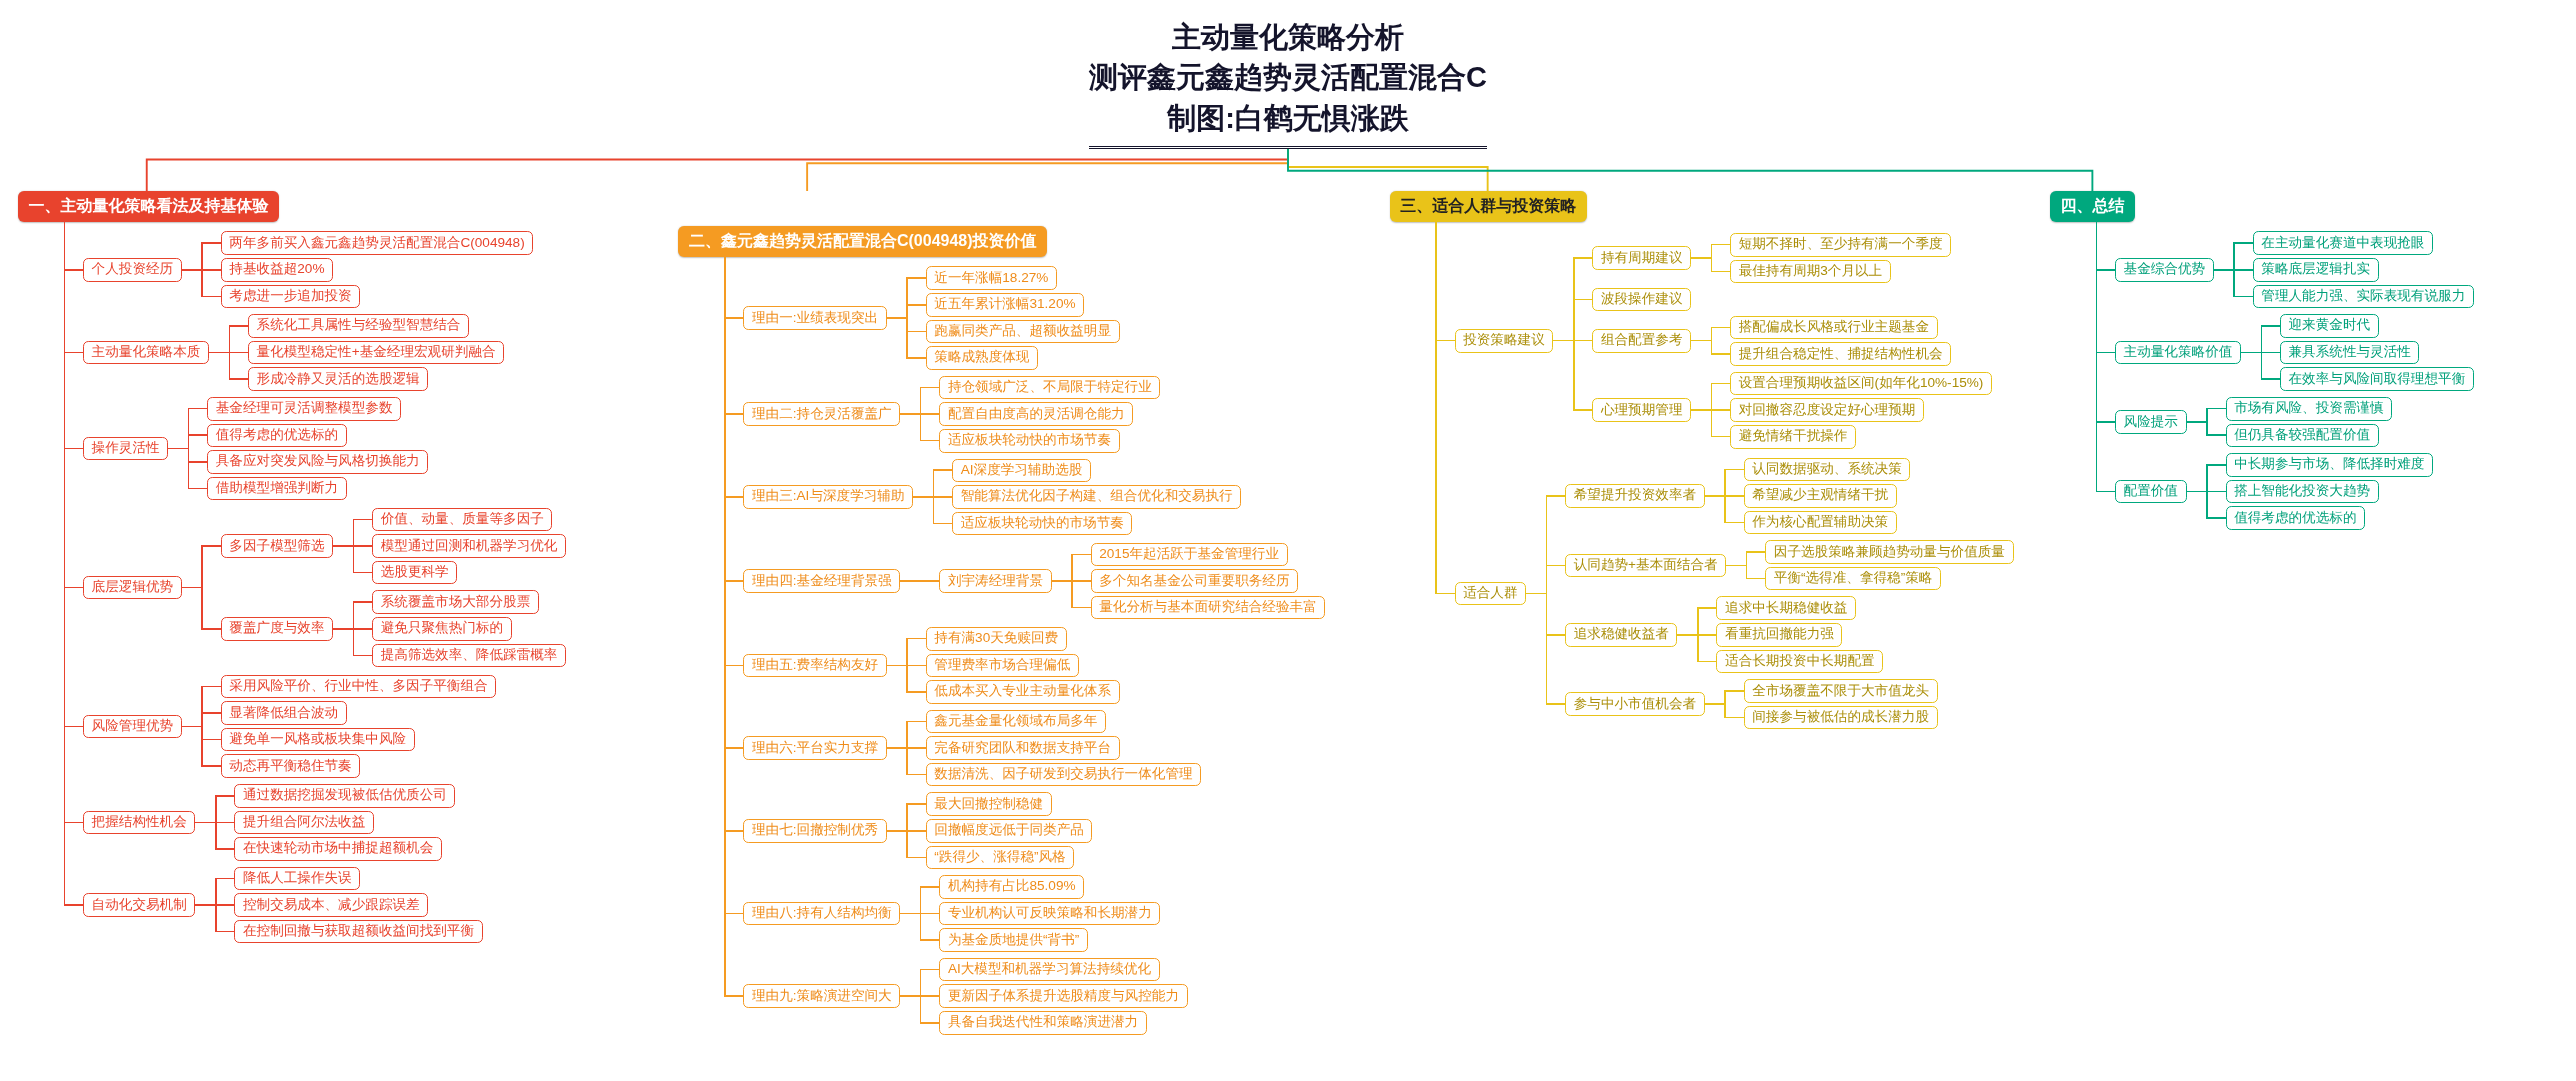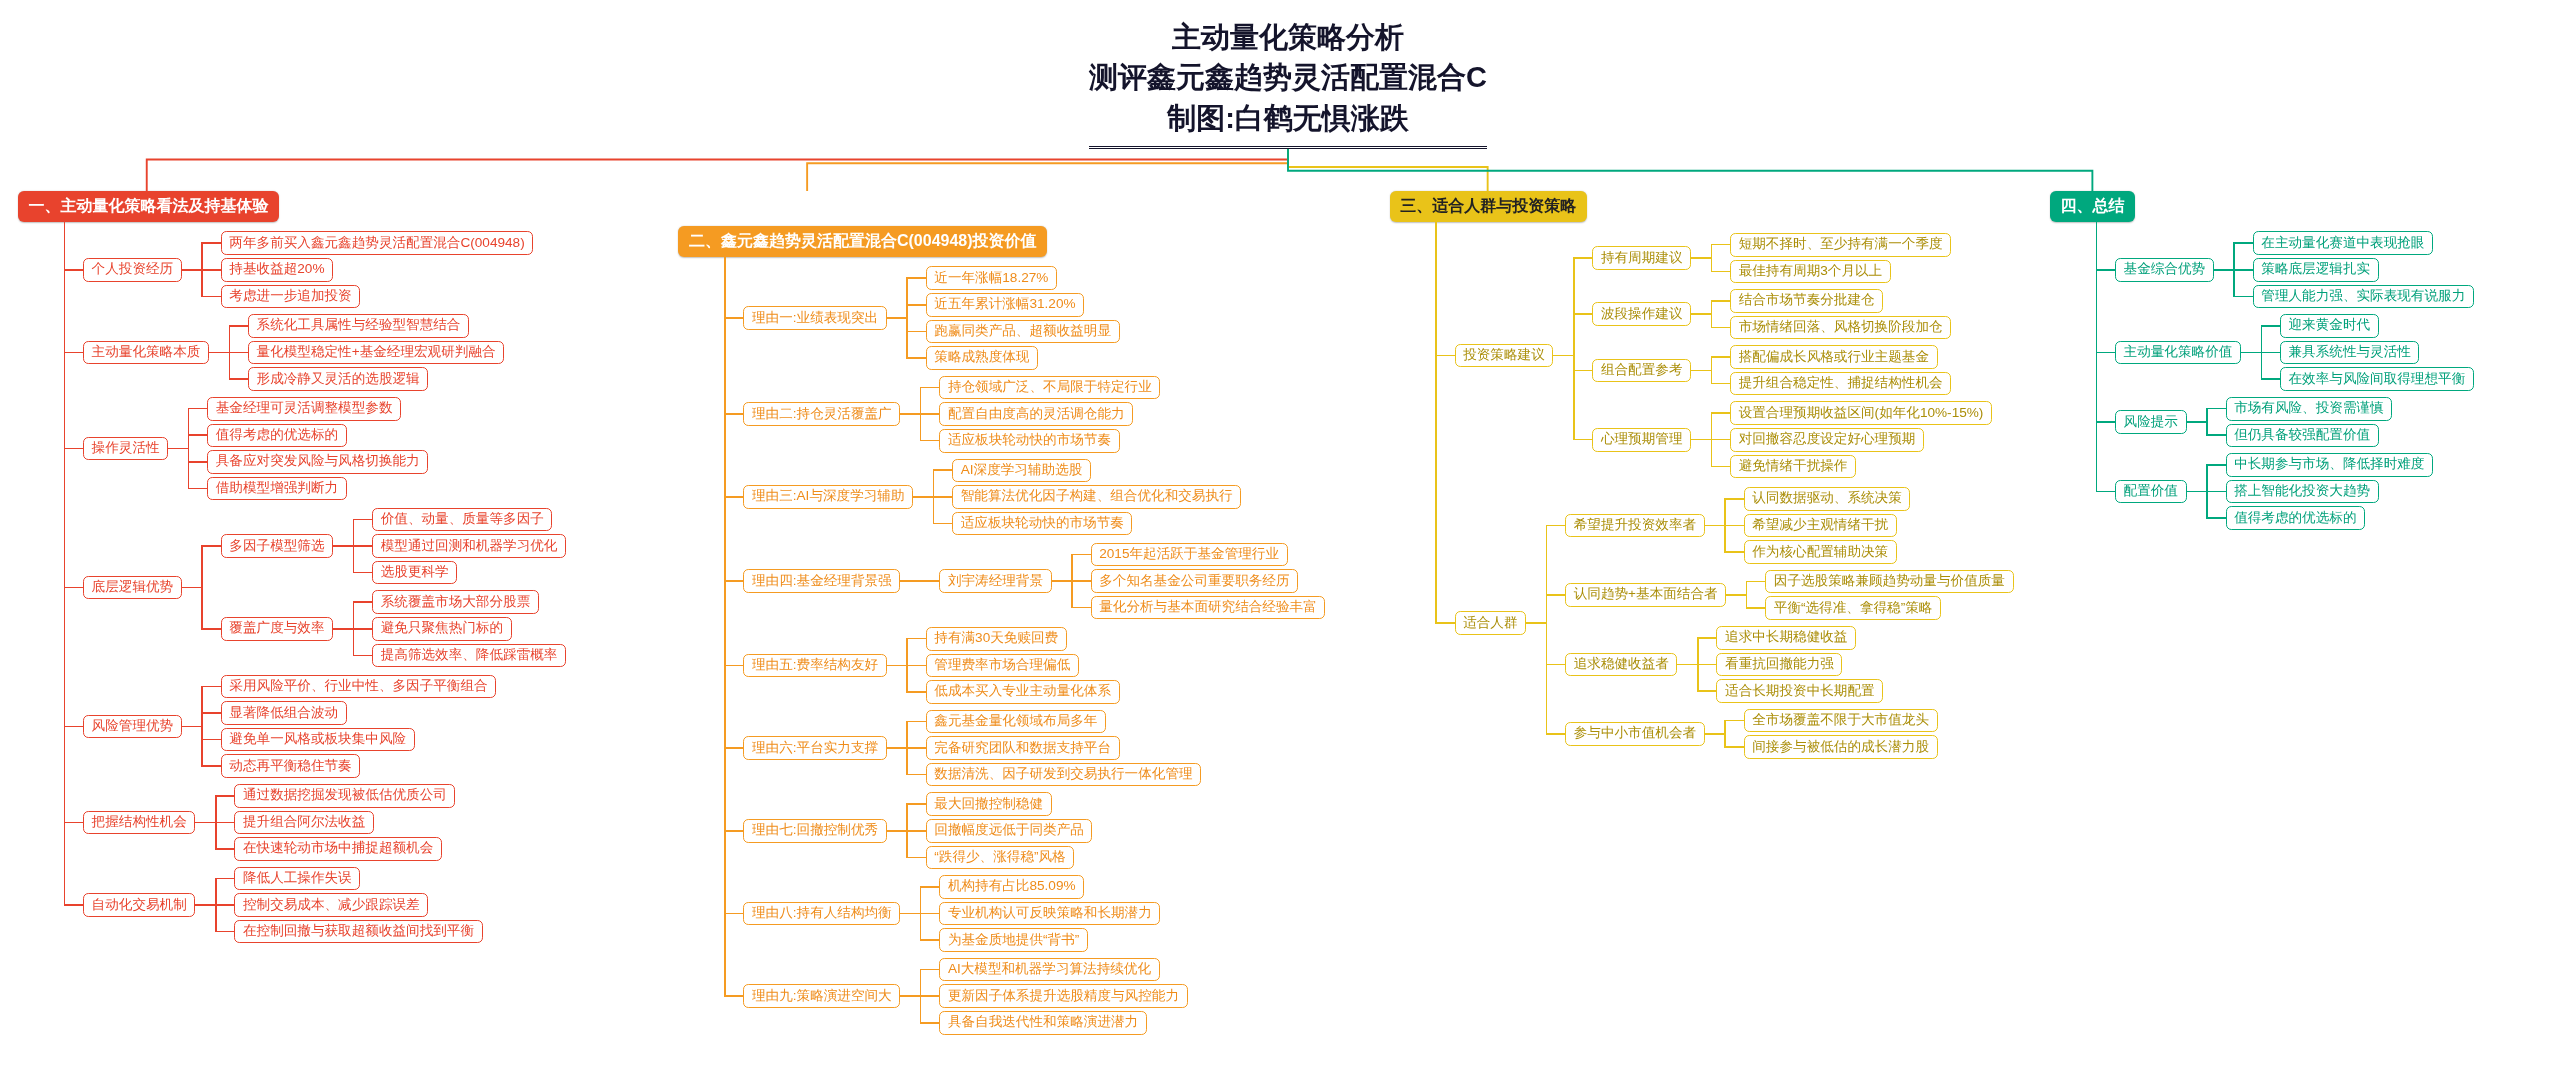--- a/index.html
+++ b/index.html
@@ -385,28 +385,20 @@
                     <div class="subtree">
                       <div class="box">短期不择时、至少持有满一个季度</div>
                     </div>
                     <div class="subtree">
                       <div class="box">最佳持有周期3个月以上</div>
                     </div>
                   </div>
                 </div>
                 <div class="subtree">
                   <div class="box">波段操作建议</div>
-                  <div class="kids kids-h">
-                    <div class="subtree">
-                      <div class="box">结合市场节奏分批建仓</div>
-                    </div>
-                    <div class="subtree">
-                      <div class="box">市场情绪回落、风格切换阶段加仓</div>
-                    </div>
-                  </div>
                 </div>
                 <div class="subtree">
                   <div class="box">组合配置参考</div>
                   <div class="kids kids-h">
                     <div class="subtree">
                       <div class="box">搭配偏成长风格或行业主题基金</div>
                     </div>
                     <div class="subtree">
                       <div class="box">提升组合稳定性、捕捉结构性机会</div>
                     </div>

